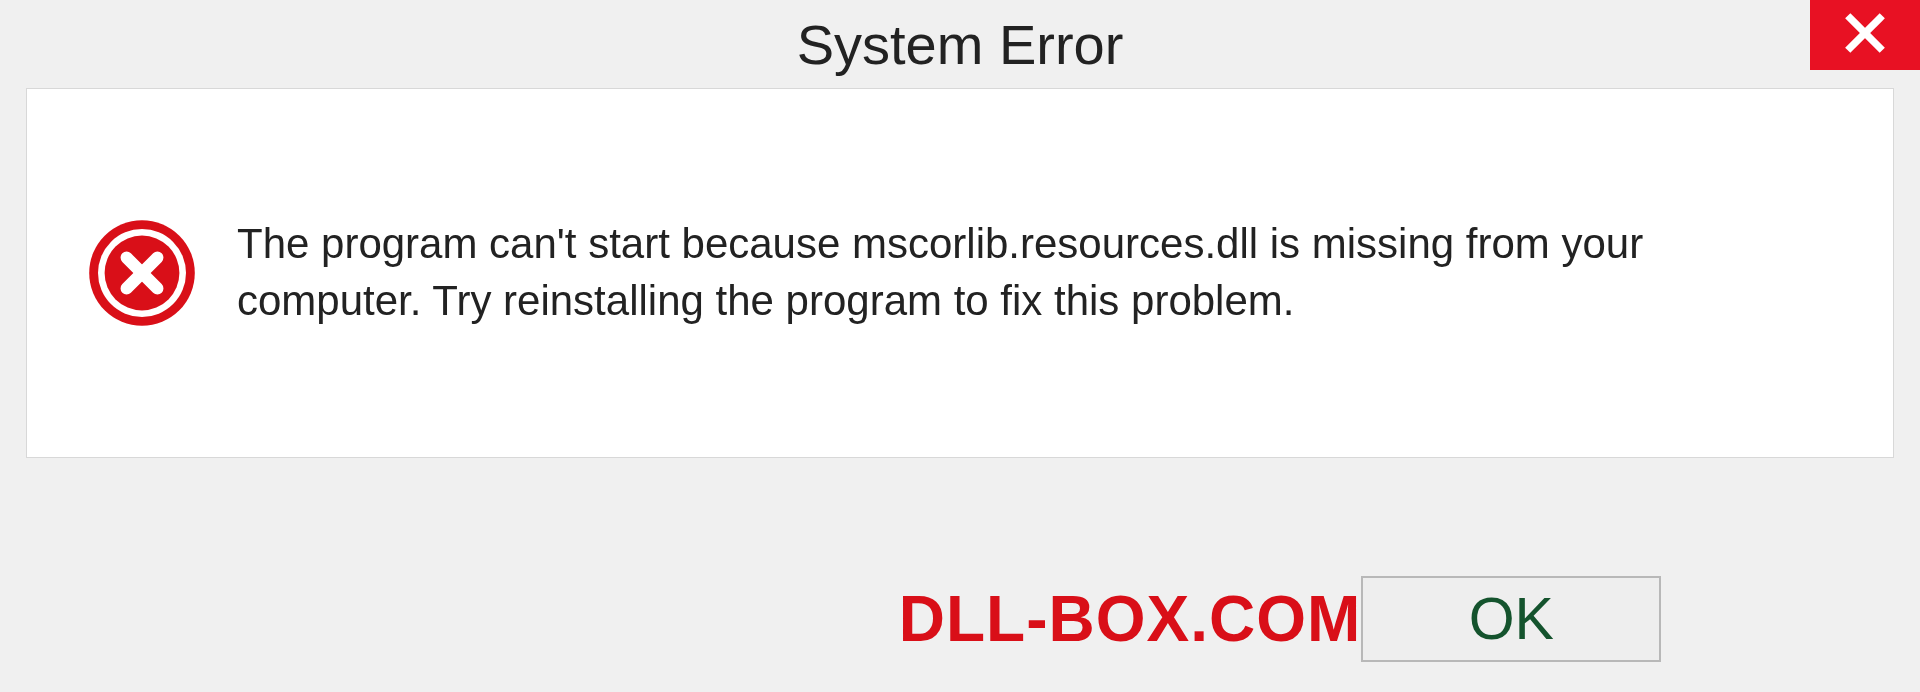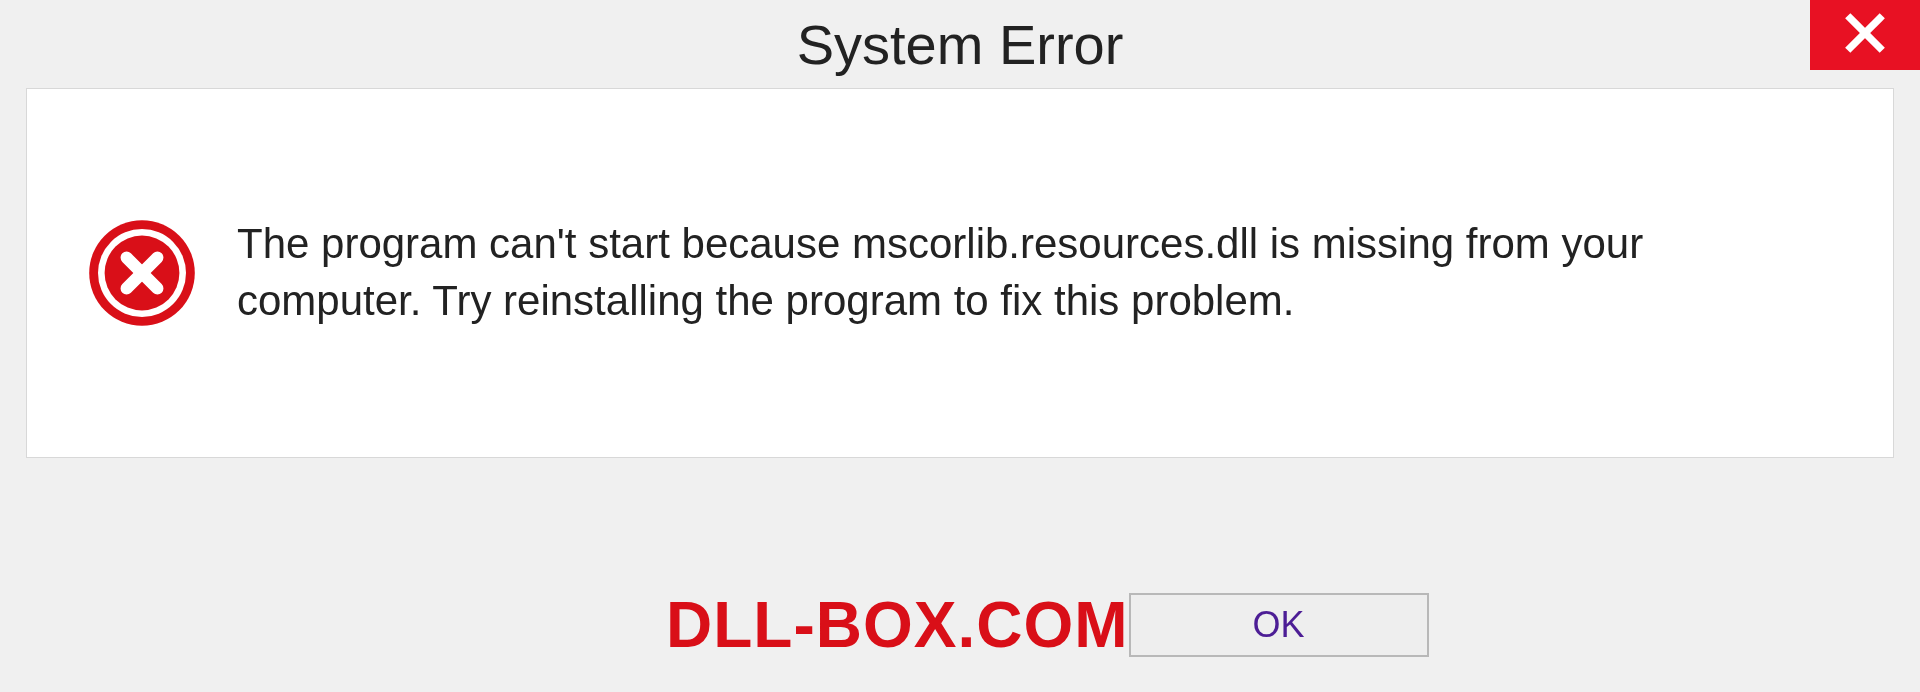--- a/index.html
+++ b/index.html
@@ -64,37 +64,37 @@
       color: #222;
       font-weight: 400;
     }
     .footer {
       position: absolute;
       left: 26px;
       right: 26px;
       bottom: 30px;
       display: flex;
       align-items: center;
-      justify-content: flex-start;
+      justify-content: center;
     }
     .watermark {
       font-size: 64px;
       font-weight: 800;
       color: #d90f18;
       letter-spacing: 1px;
       font-family: "Arial Black", Arial, sans-serif;
       margin-left: 640px;
     }
     .ok-btn {
       width: 300px;
-      height: 64px;
+      height: 86px;
       background: #eeeeee;
       border: 2px solid #b8b8b8;
-      font-size: 36px;
-      color: #4c1d95;
+      font-size: 59px;
+      color: #14532d;
       display: flex;
       align-items: center;
       justify-content: center;
       cursor: pointer;
       font-family: "Segoe UI", Tahoma, Arial, sans-serif;
     }
   </style>
 </head>
 <body>
 

